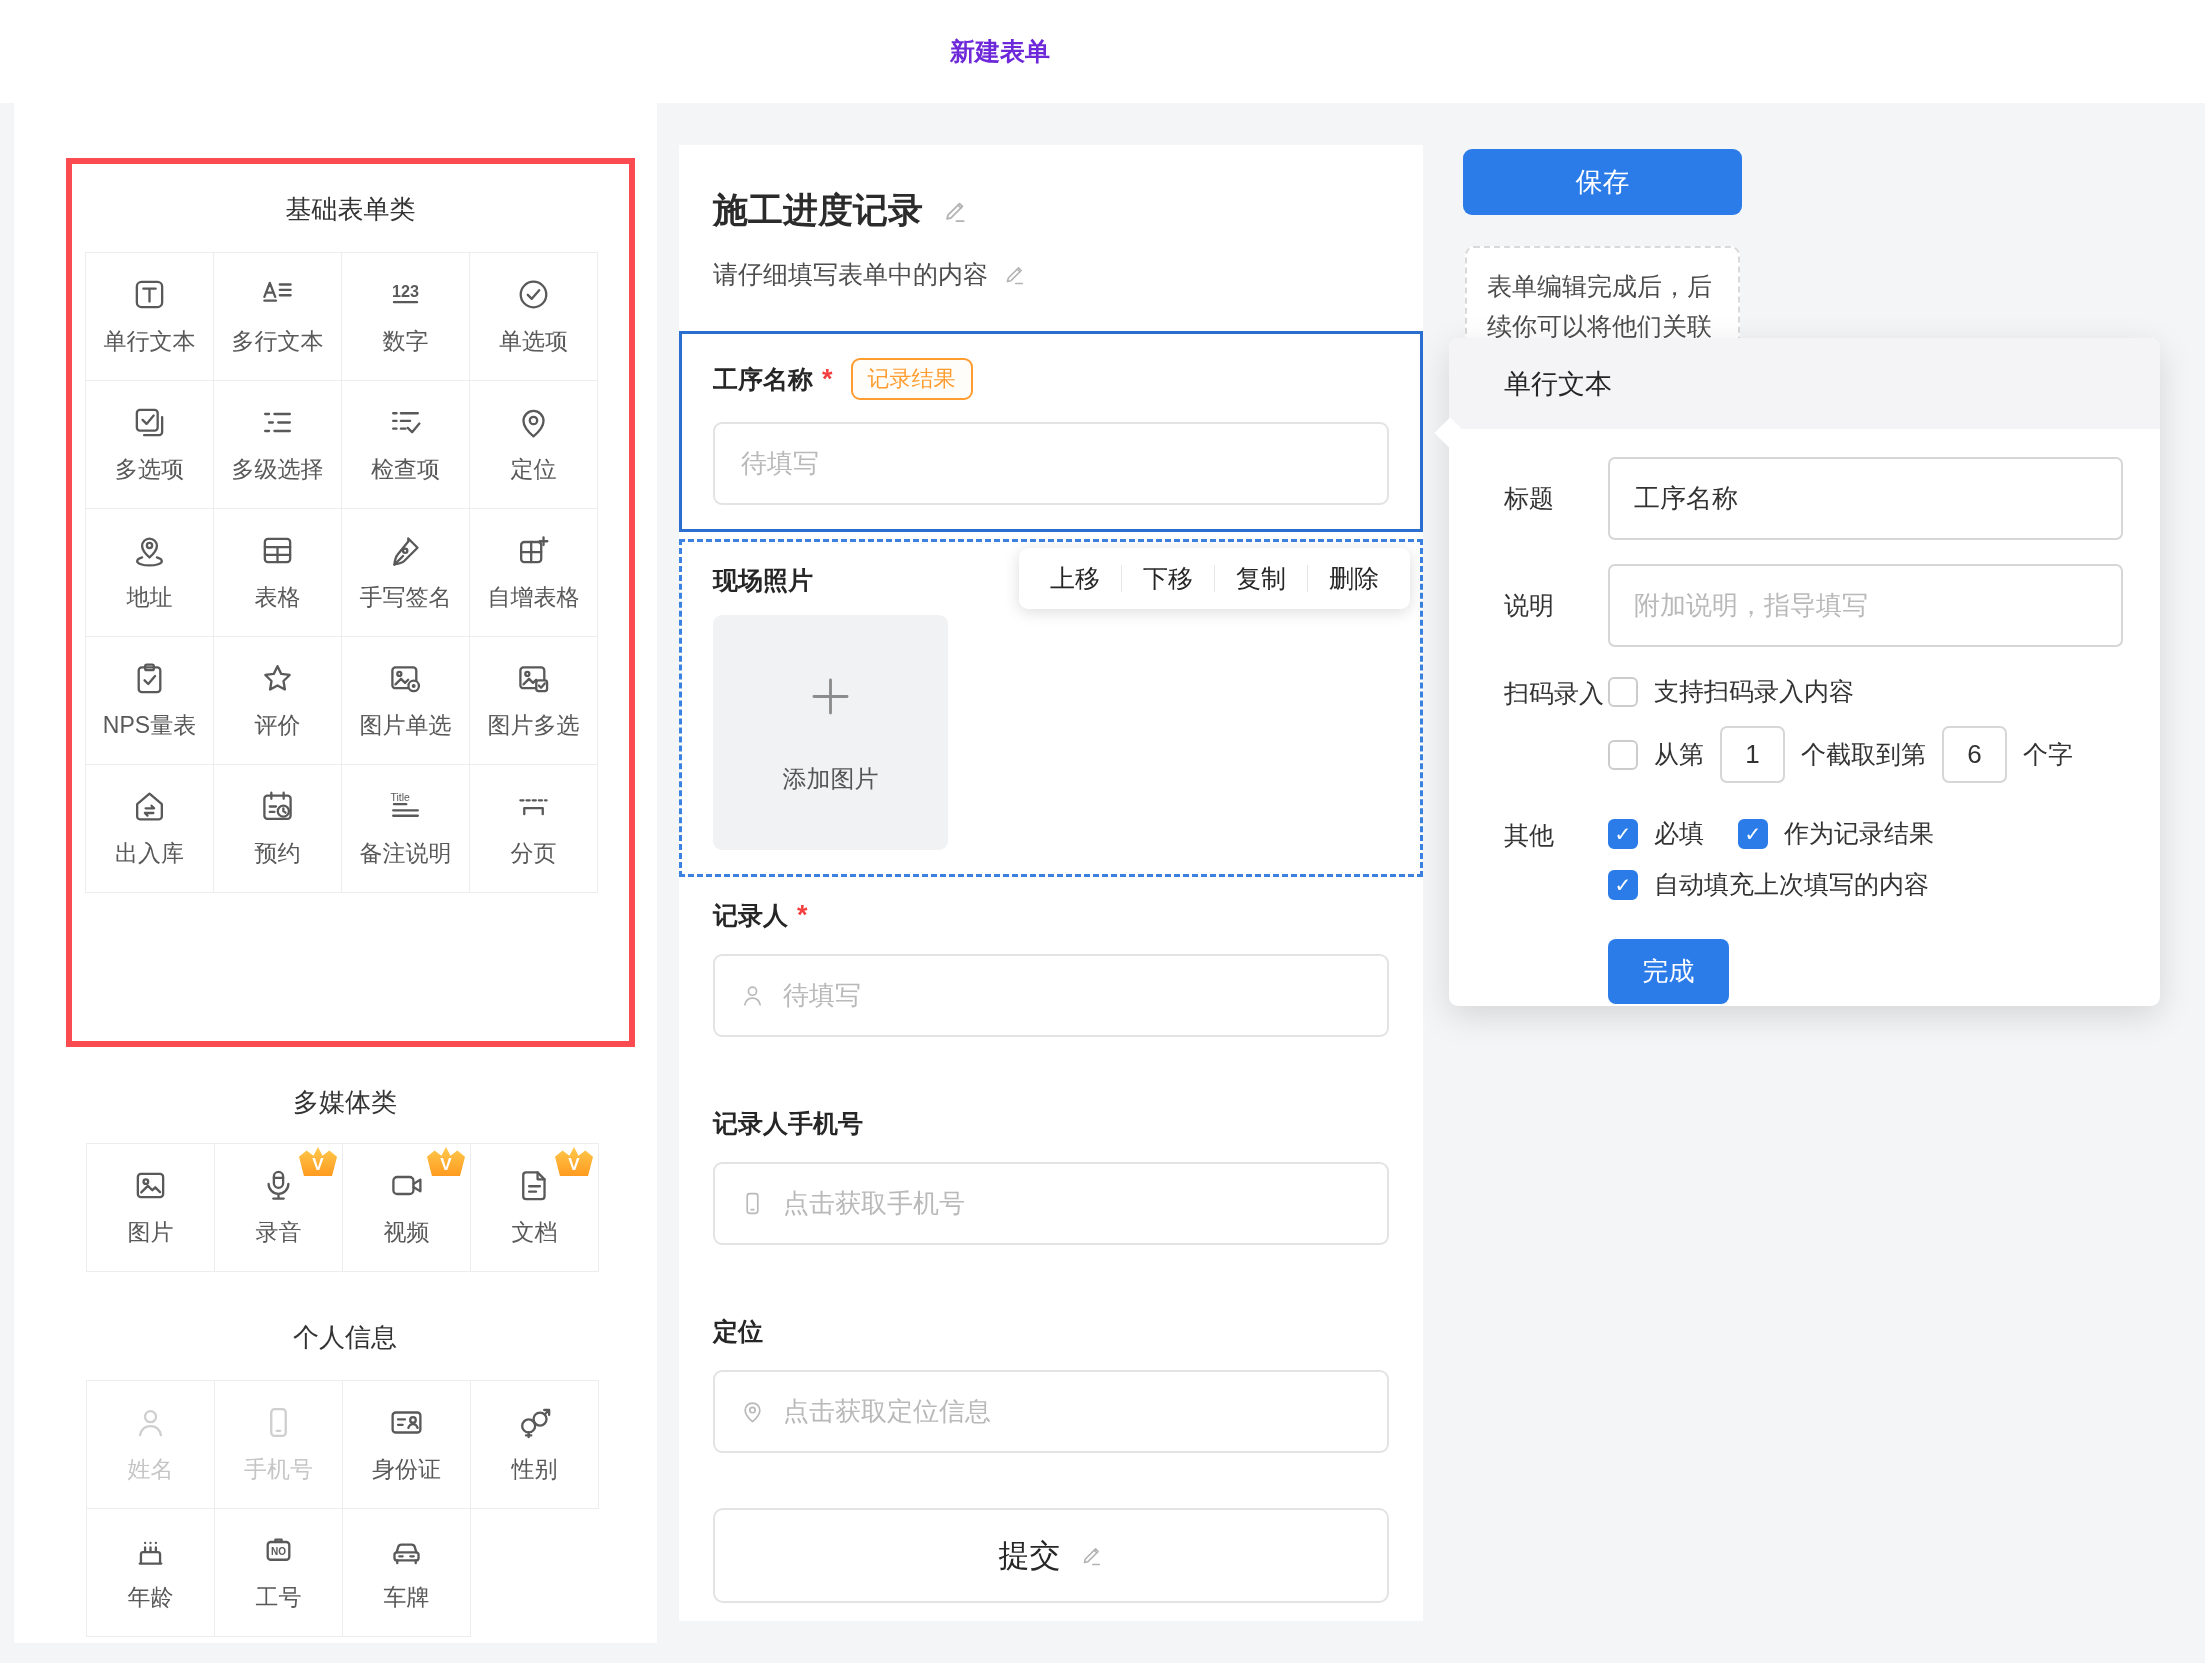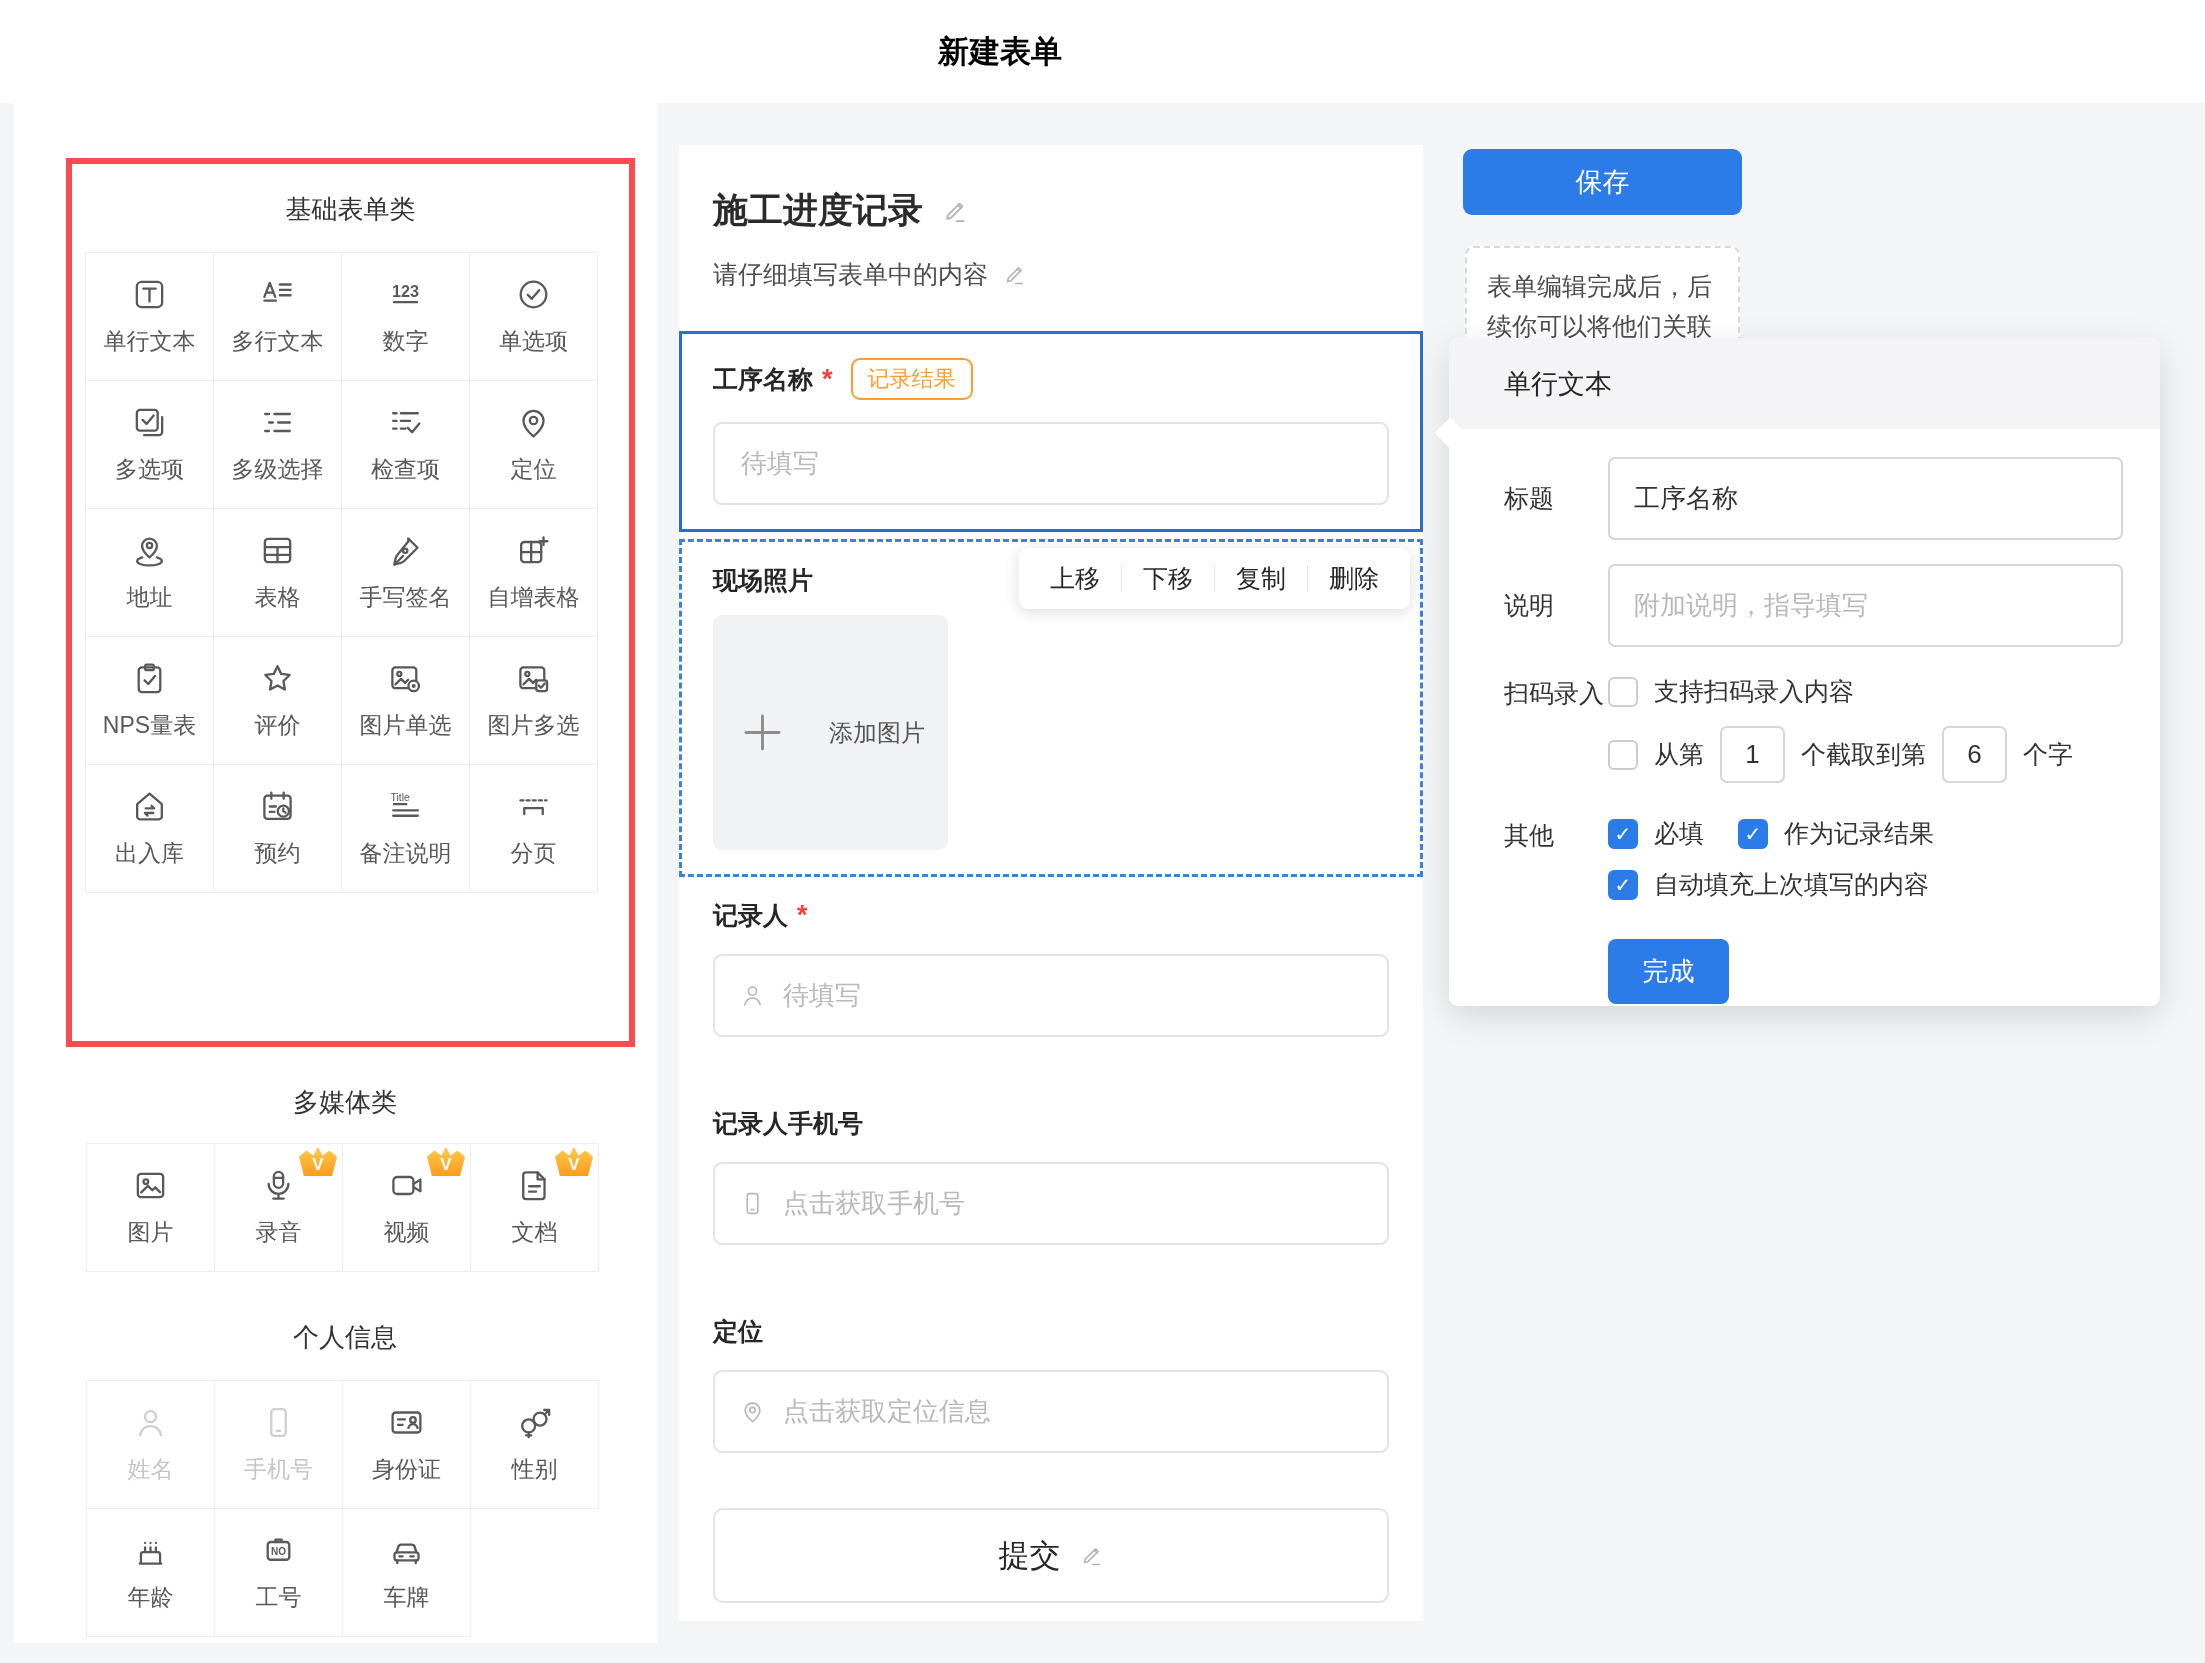--- a/index.html
+++ b/index.html
@@ -1,19 +1,19 @@
 <!DOCTYPE html>
 <html><head>
 <meta charset="utf-8">
 <style>
   html,body{margin:0;padding:0;background:#f4f5f7;font-family:"Liberation Sans","DejaVu Sans",sans-serif;color:#333;}
   .page{position:relative;width:2206px;height:1663px;overflow:hidden;background:#f4f5f7;}
   
   .header{position:absolute;left:0;top:0;width:2206px;height:103px;background:#fff;}
-  .header .t{position:absolute;left:0;top:0;width:2000px;height:103px;line-height:103px;text-align:center;font-size:31px;font-weight:700;color:#000000;}
+  .header .t{position:absolute;left:0;top:0;width:2000px;height:103px;line-height:103px;text-align:center;font-size:25px;font-weight:700;color:#6d28d9;}
   
   .sidebar{position:absolute;left:14px;top:103px;width:643px;height:1540px;background:#fff;}
   .redbox{position:absolute;left:52px;top:55px;width:569px;height:889px;border:6px solid #fa4b50;box-sizing:border-box;}
   .sec-title{font-size:26px;color:#333;text-align:center;}
   .redbox .sec-title{margin-top:28px;}
   .grid{display:flex;flex-wrap:wrap;width:518px;}
   .redbox .grid{margin:26px 0 0 14px;}
   .mm-title{position:absolute;left:73px;top:982px;width:516px;}
   .mm-grid{position:absolute;left:73px;top:1041px;}
   .pi-title{position:absolute;left:73px;top:1217px;width:516px;}
@@ -40,21 +40,21 @@
   .badge{margin-left:18px;border:2px solid #ff9c2f;color:#ff9c2f;border-radius:9px;padding:4px 15px;font-size:22px;background:#fffdf9;}
   .tinput{margin-top:22px;height:83px;border:2px solid #e3e3e3;border-radius:9px;display:flex;align-items:center;padding:0 24px;gap:15px;background:#fff;box-sizing:border-box;}
   .tinput input{border:none;outline:none;font-size:26px;flex:1;color:#333;background:transparent;font-family:inherit;min-width:0;}
   input::placeholder{color:#b9b9b9;}
   .iicon{width:27px;height:27px;color:#b9b9b9;flex:0 0 auto;}
   .f1{margin-top:40px;border:3px solid #2a6fd0;padding:24px 31px;}
   .f2{margin-top:7px;border:3px dashed #3b82e0;padding:22px 31px 24px;position:relative;}
   .toolbar{position:absolute;top:6px;right:10px;background:#fff;border-radius:9px;box-shadow:0 3px 16px rgba(0,0,0,.14);display:flex;align-items:center;padding:14px 10px;}
   .tb-item{font-size:25px;color:#262626;padding:0 21px;cursor:pointer;white-space:nowrap;}
   .tb-div{width:1px;height:27px;background:#e6e6e6;}
-  .photo{margin-top:18px;width:235px;height:235px;background:#f1f2f4;border-radius:9px;display:flex;flex-direction:row;align-items:center;justify-content:center;gap:40px;cursor:pointer;}
+  .photo{margin-top:18px;width:235px;height:235px;background:#f1f2f4;border-radius:9px;display:flex;flex-direction:column;align-items:center;justify-content:center;gap:40px;cursor:pointer;}
   .plus{width:53px;height:53px;color:#8c8c8c;}
   .photo .pl{font-size:24px;color:#555;}
   .fplain{margin-top:22px;padding:0 34px;}
   .fplain.gap{margin-top:70px;}
   .submit{margin:55px 34px 0;height:95px;border:2px solid #e3e3e3;border-radius:10px;display:flex;align-items:center;justify-content:center;gap:18px;cursor:pointer;background:#fff;box-sizing:border-box;}
   .submit .sl{font-size:31px;color:#262626;}
   
   .save-btn{position:absolute;left:1463px;top:149px;width:279px;height:66px;background:#2b7ce9;border-radius:9px;color:#ffffff;font-size:27px;display:flex;align-items:center;justify-content:center;cursor:pointer;}
   .note{position:absolute;left:1465px;top:246px;width:275px;height:188px;box-sizing:border-box;border:2px dashed #d9d9d9;border-radius:9px;background:#fff;padding:18px 20px;font-size:25px;line-height:1.6;color:#4d4d4d;overflow:hidden;}
   .popup{position:absolute;left:1449px;top:338px;width:711px;height:668px;background:#fff;border-radius:9px;box-shadow:0 10px 34px rgba(0,0,0,.13);box-sizing:border-box;}

